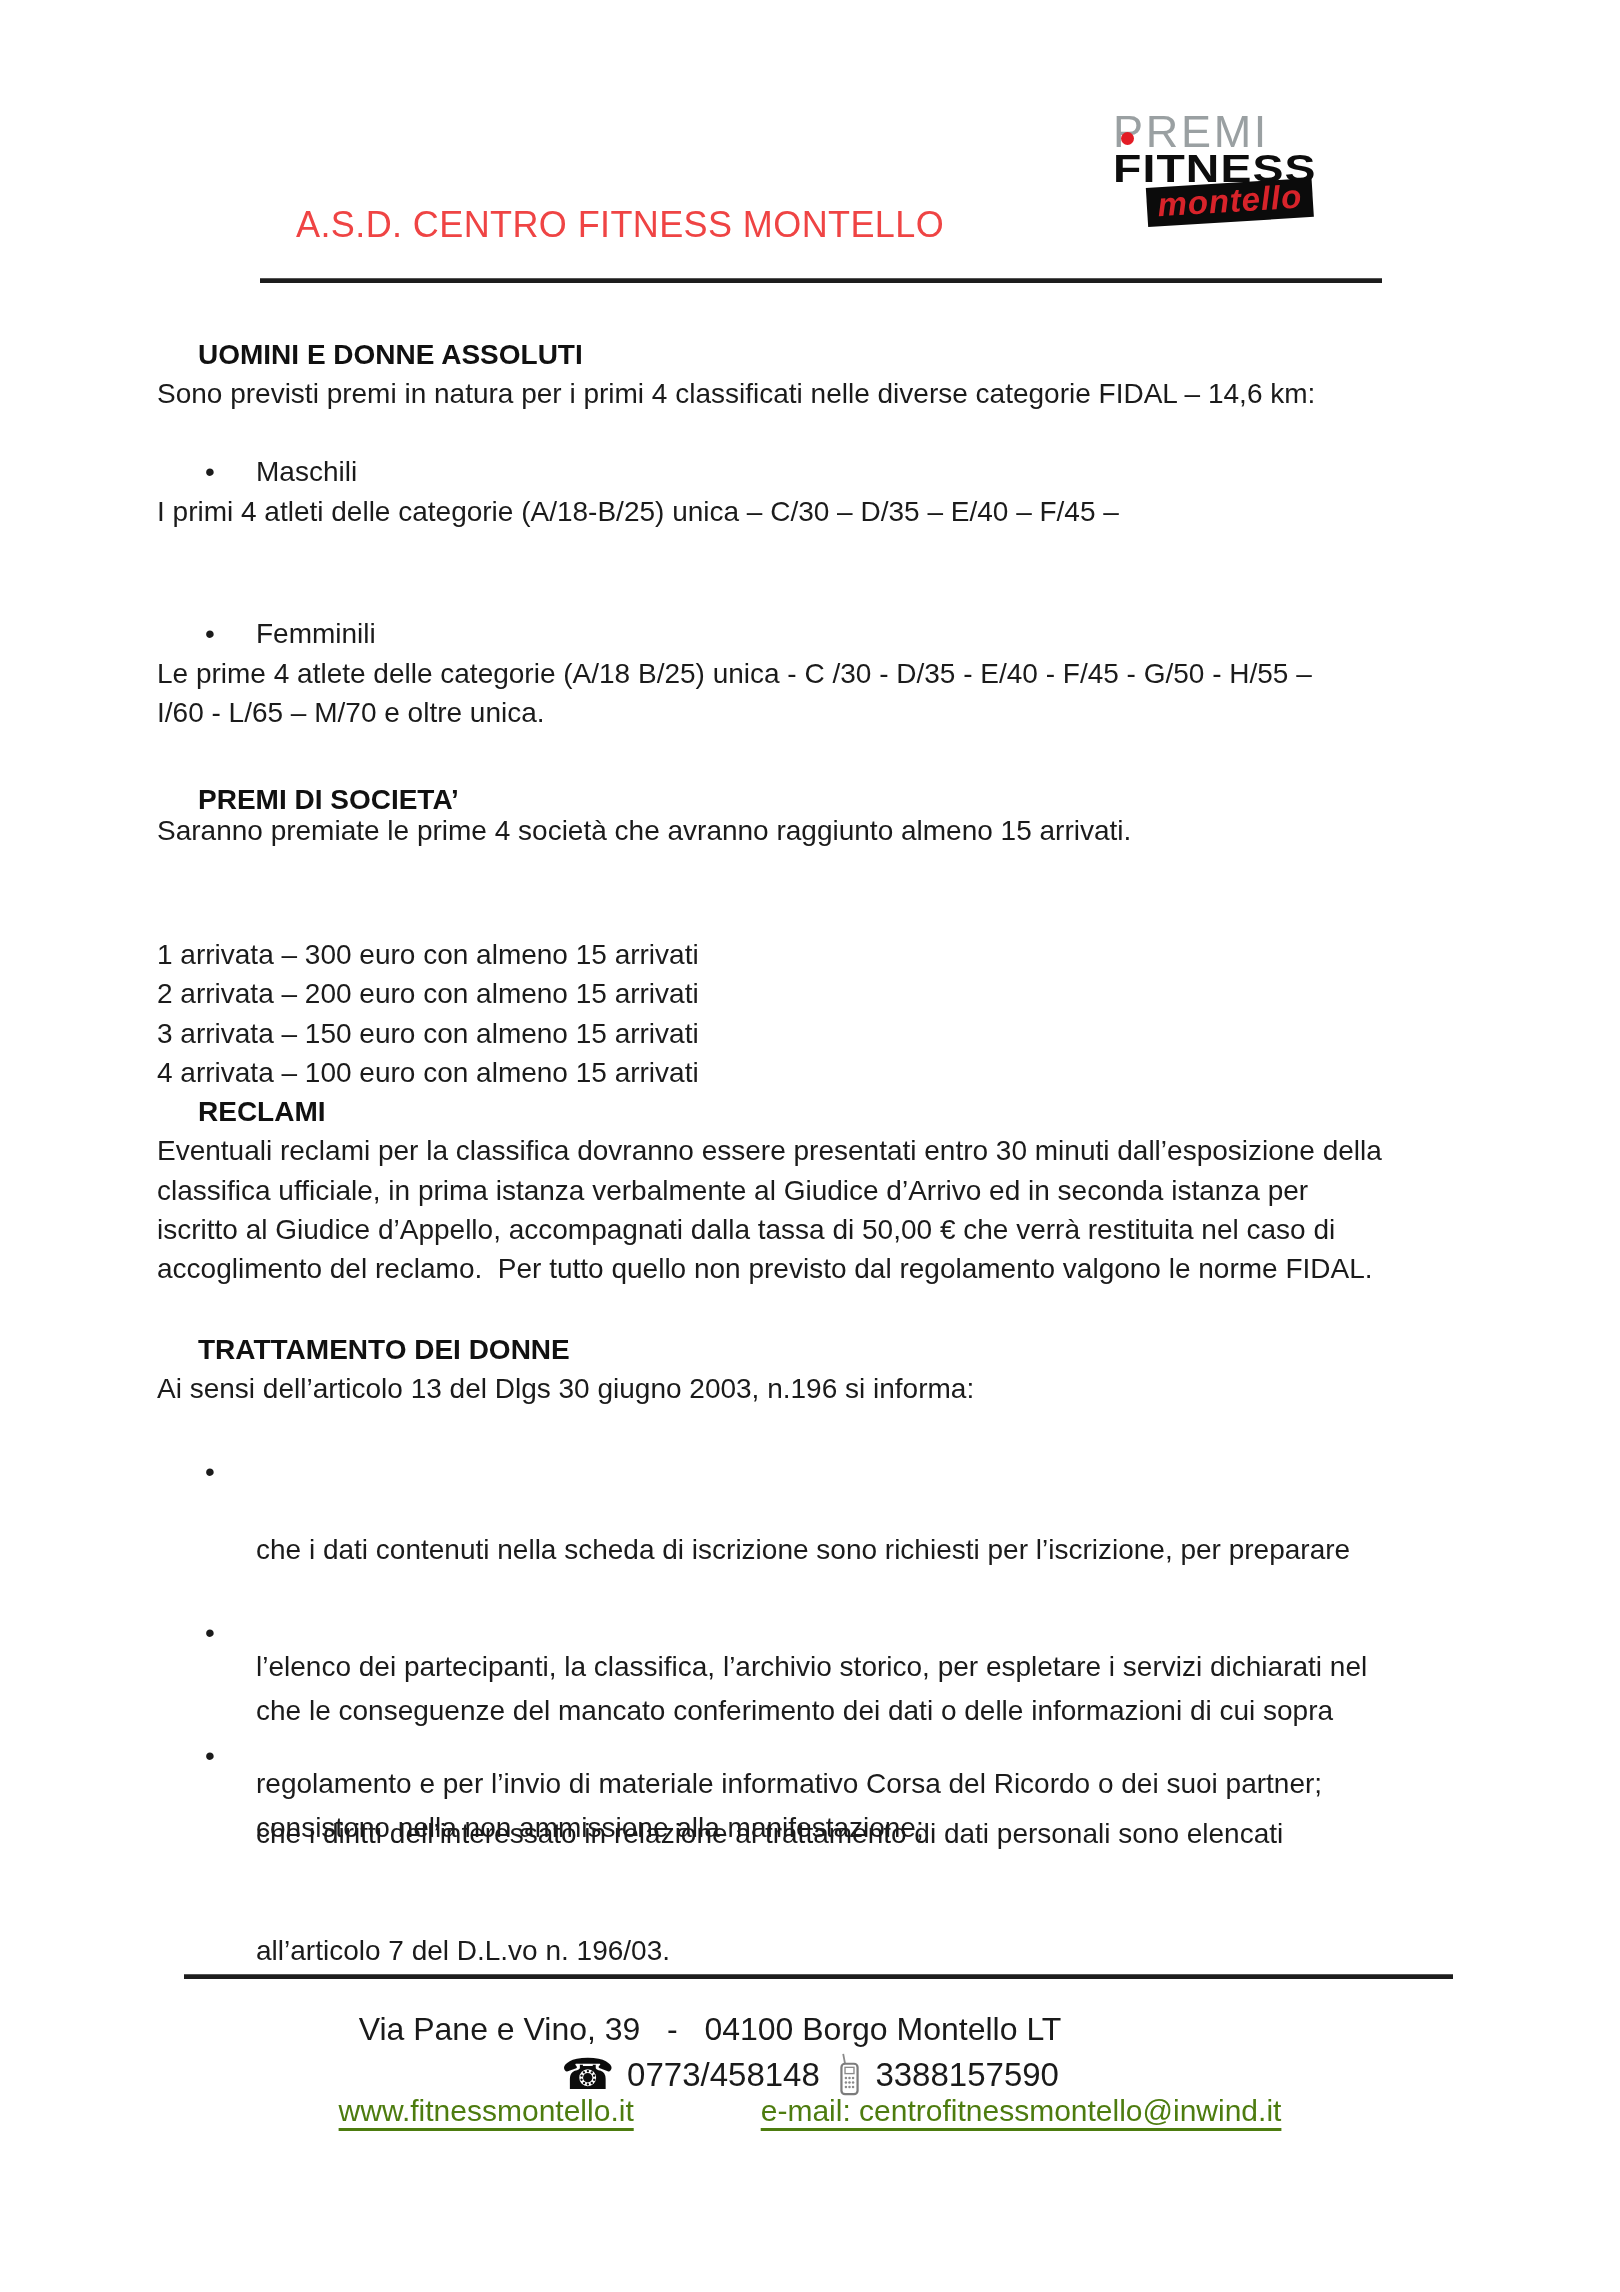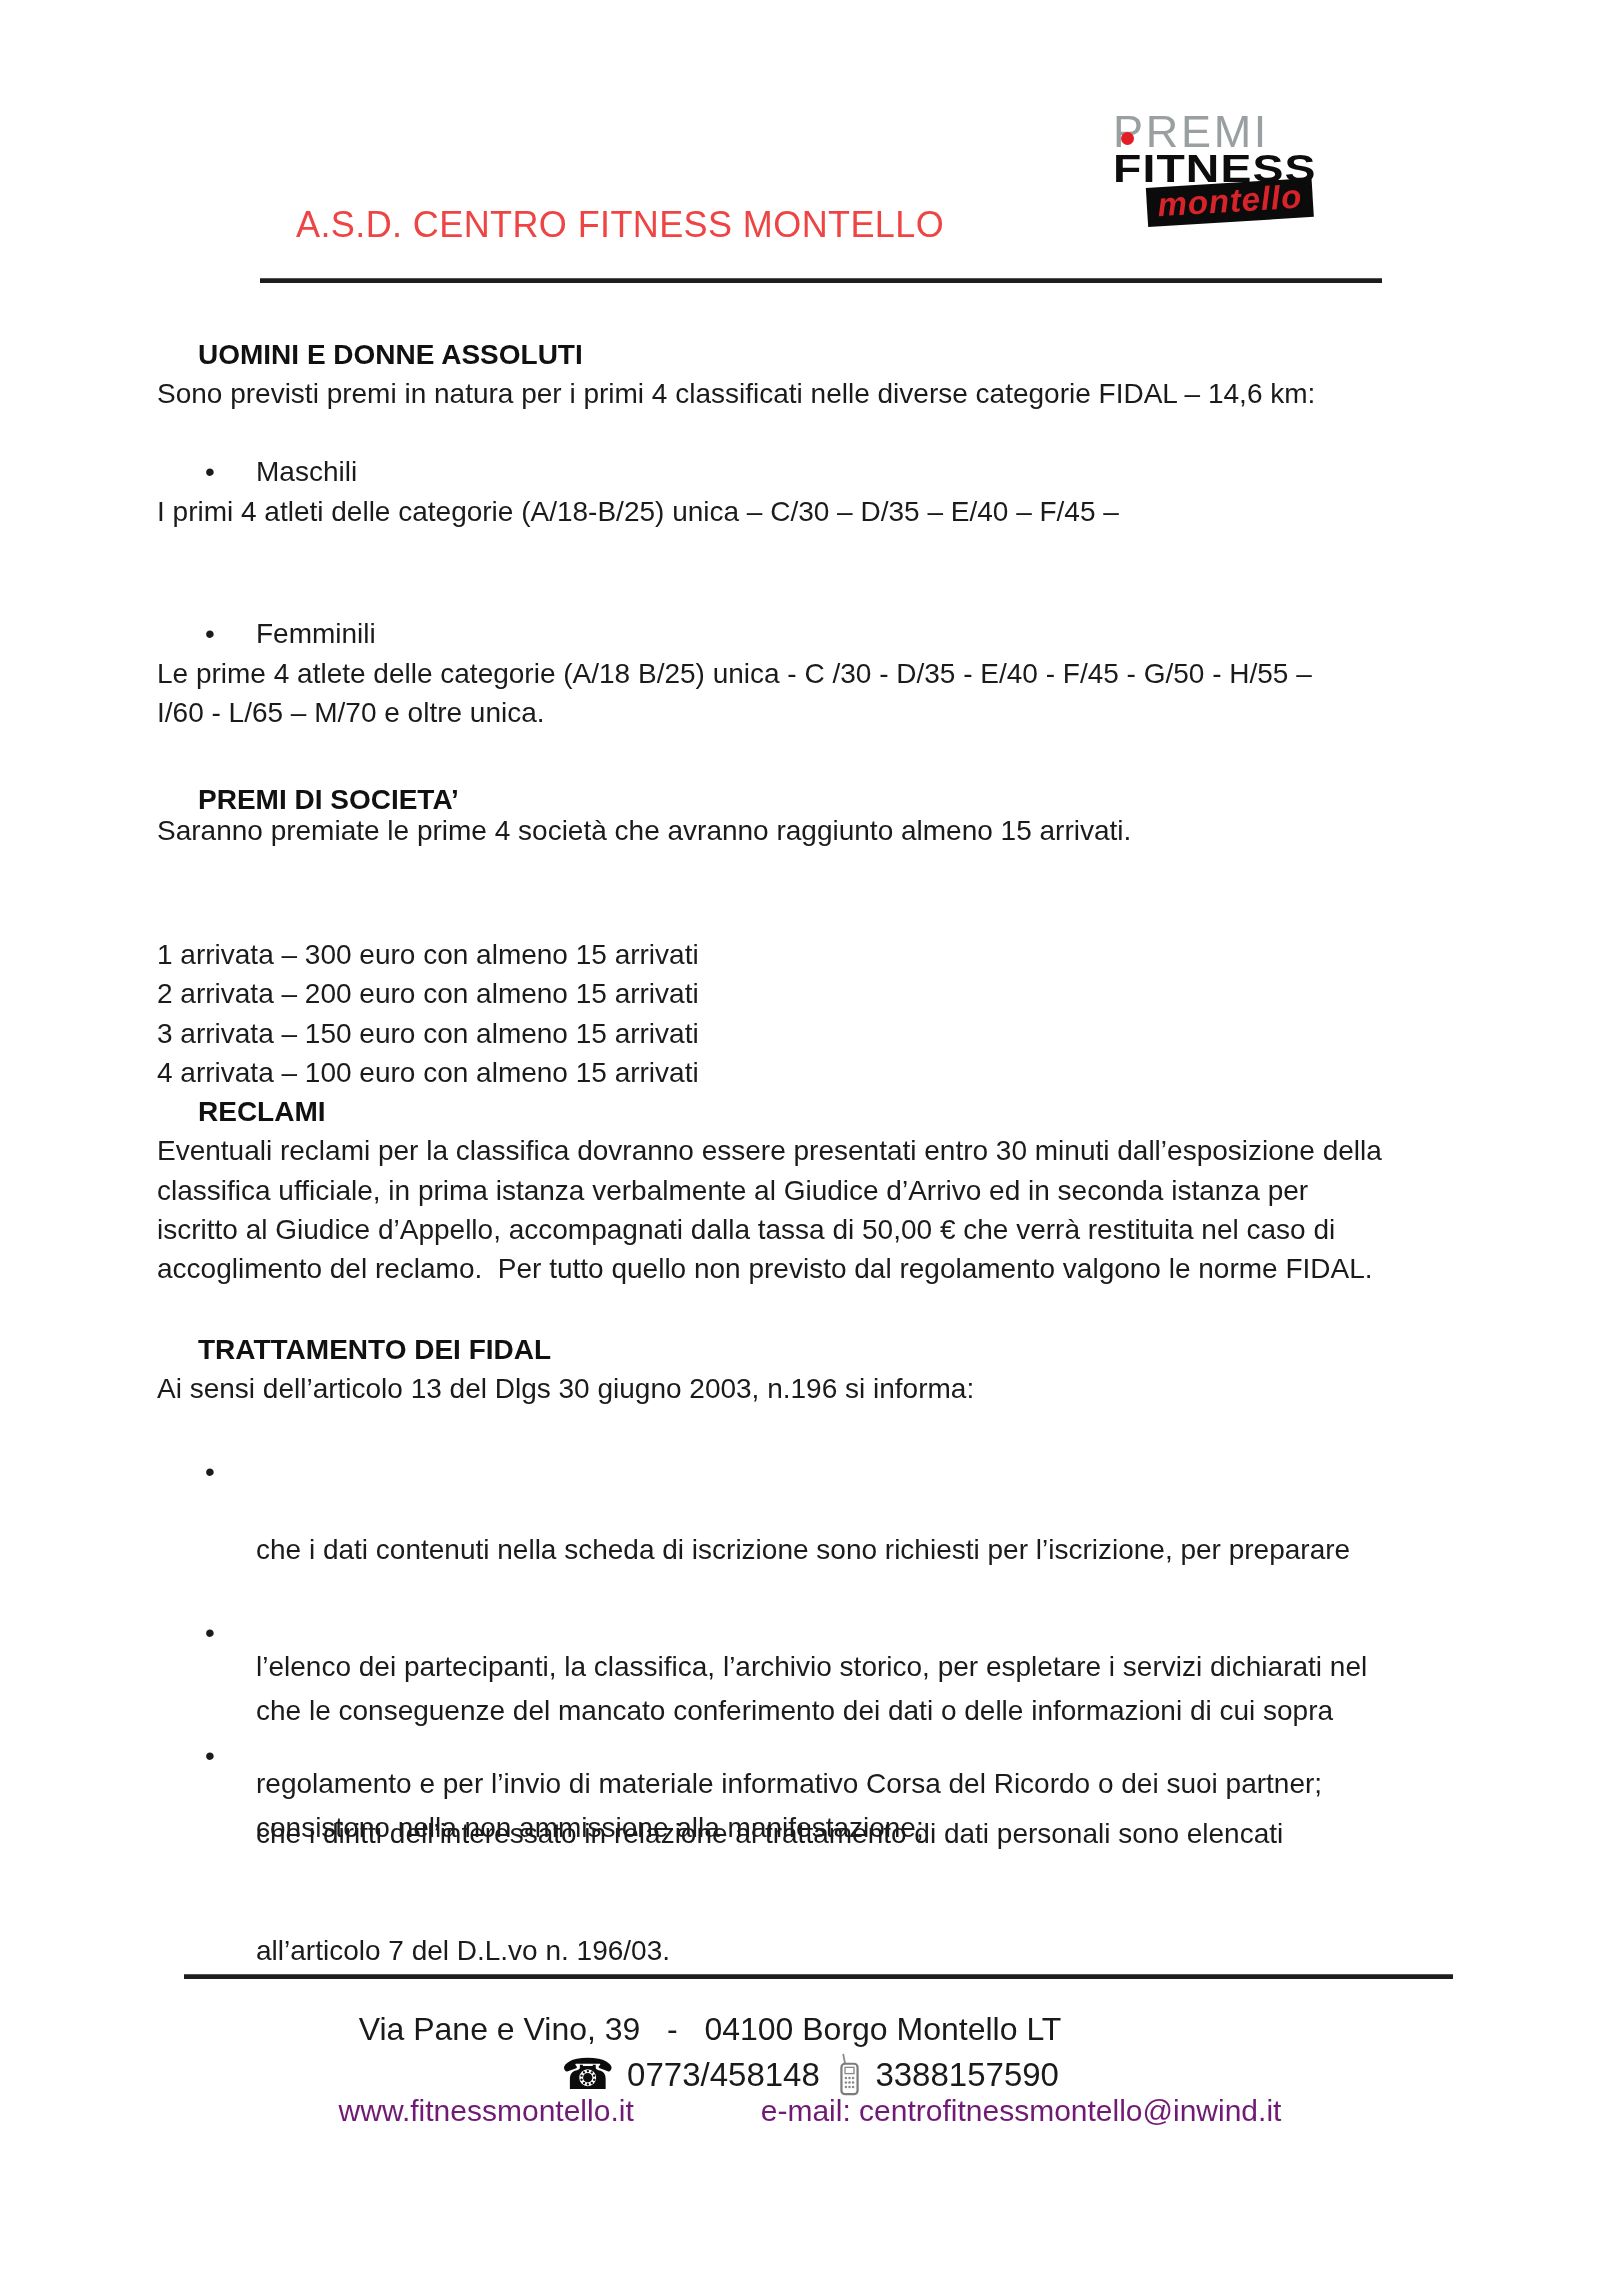--- a/index.html
+++ b/index.html
@@ -87,21 +87,22 @@
     font-family:"DejaVu Sans",sans-serif;
     font-size:43px;line-height:43px;color:#0c0c0c;
   }
   .footer-links{
     width:1620px;
     display:flex;justify-content:center;
     gap:127px;
     font-size:30px;
   }
   .footer-links a{
-    color:#701a75;
+    color:#4d7c0f;
+    text-decoration:underline;
     text-decoration-thickness:2.7px;
     text-underline-offset:7.2px;
     cursor:pointer;
     white-space:pre-wrap;
   }
 </style>
 </head>
 <body>
 
 <div class="page">
@@ -144,21 +145,21 @@
   <div class="abs t bold" style="left:157px;top:934px;">2 arrivata – 200 euro con almeno 15 arrivati</div>
   <div class="abs t bold" style="left:157px;top:974px;">3 arrivata – 150 euro con almeno 15 arrivati</div>
   <div class="abs t bold" style="left:157px;top:1013px;">4 arrivata – 100 euro con almeno 15 arrivati</div>
 
   <div class="abs t heading" style="left:157px;top:1092px;">RECLAMI</div>
   <div class="abs t" style="left:157px;top:1131px;">Eventuali reclami per la classifica dovranno essere presentati entro 30 minuti dall’esposizione della</div>
   <div class="abs t" style="left:157px;top:1171px;">classifica ufficiale, in prima istanza verbalmente al Giudice d’Arrivo ed in seconda istanza per</div>
   <div class="abs t" style="left:157px;top:1210px;">iscritto al Giudice d’Appello, accompagnati dalla tassa di 50,00 € che verrà restituita nel caso di</div>
   <div class="abs t" style="left:157px;top:1249px;">accoglimento del reclamo.  Per tutto quello non previsto dal regolamento valgono le norme FIDAL.</div>
 
-  <div class="abs t heading" style="left:157px;top:1330px;">TRATTAMENTO DEI FIDAL</div>
+  <div class="abs t heading" style="left:157px;top:1330px;">TRATTAMENTO DEI DONNE</div>
   <div class="abs t" style="left:157px;top:1369px;">Ai sensi dell’articolo 13 del Dlgs 30 giugno 2003, n.196 si informa:</div>
 
   <div class="abs t bullet-row" style="left:205px;top:1452px;">
     <span class="marker"></span>
     <span>
       <div>che i dati contenuti nella scheda di iscrizione sono richiesti per l’iscrizione, per preparare</div>
       <div>l’elenco dei partecipanti, la classifica, l’archivio storico, per espletare i servizi dichiarati nel</div>
       <div>regolamento e per l’invio di materiale informativo Corsa del Ricordo o dei suoi partner;</div>
     </span>
   </div>

